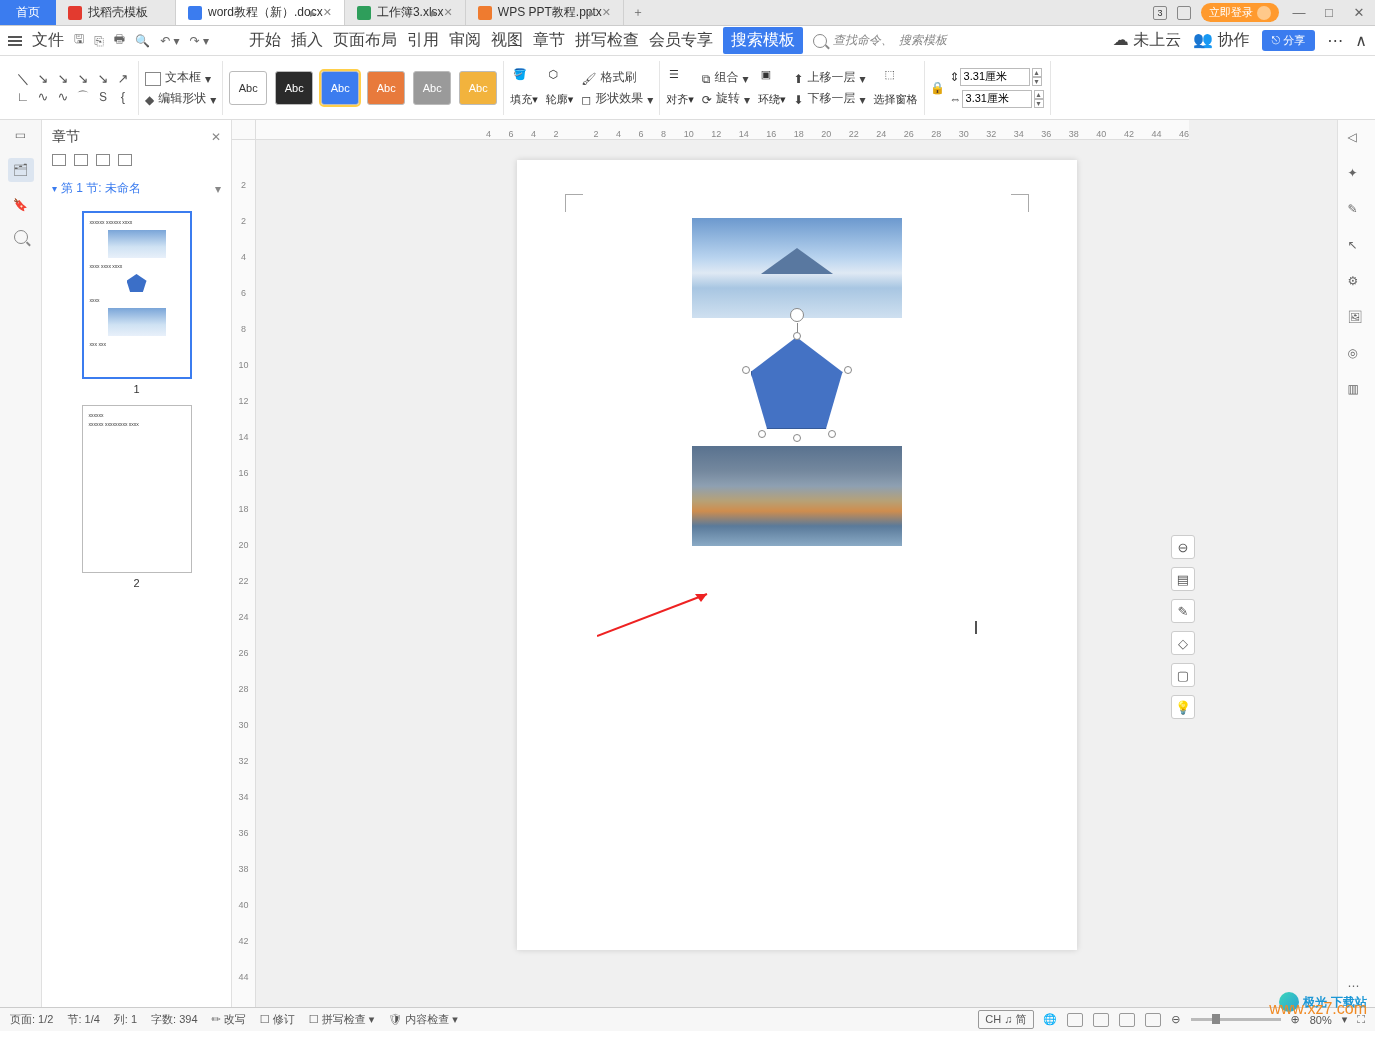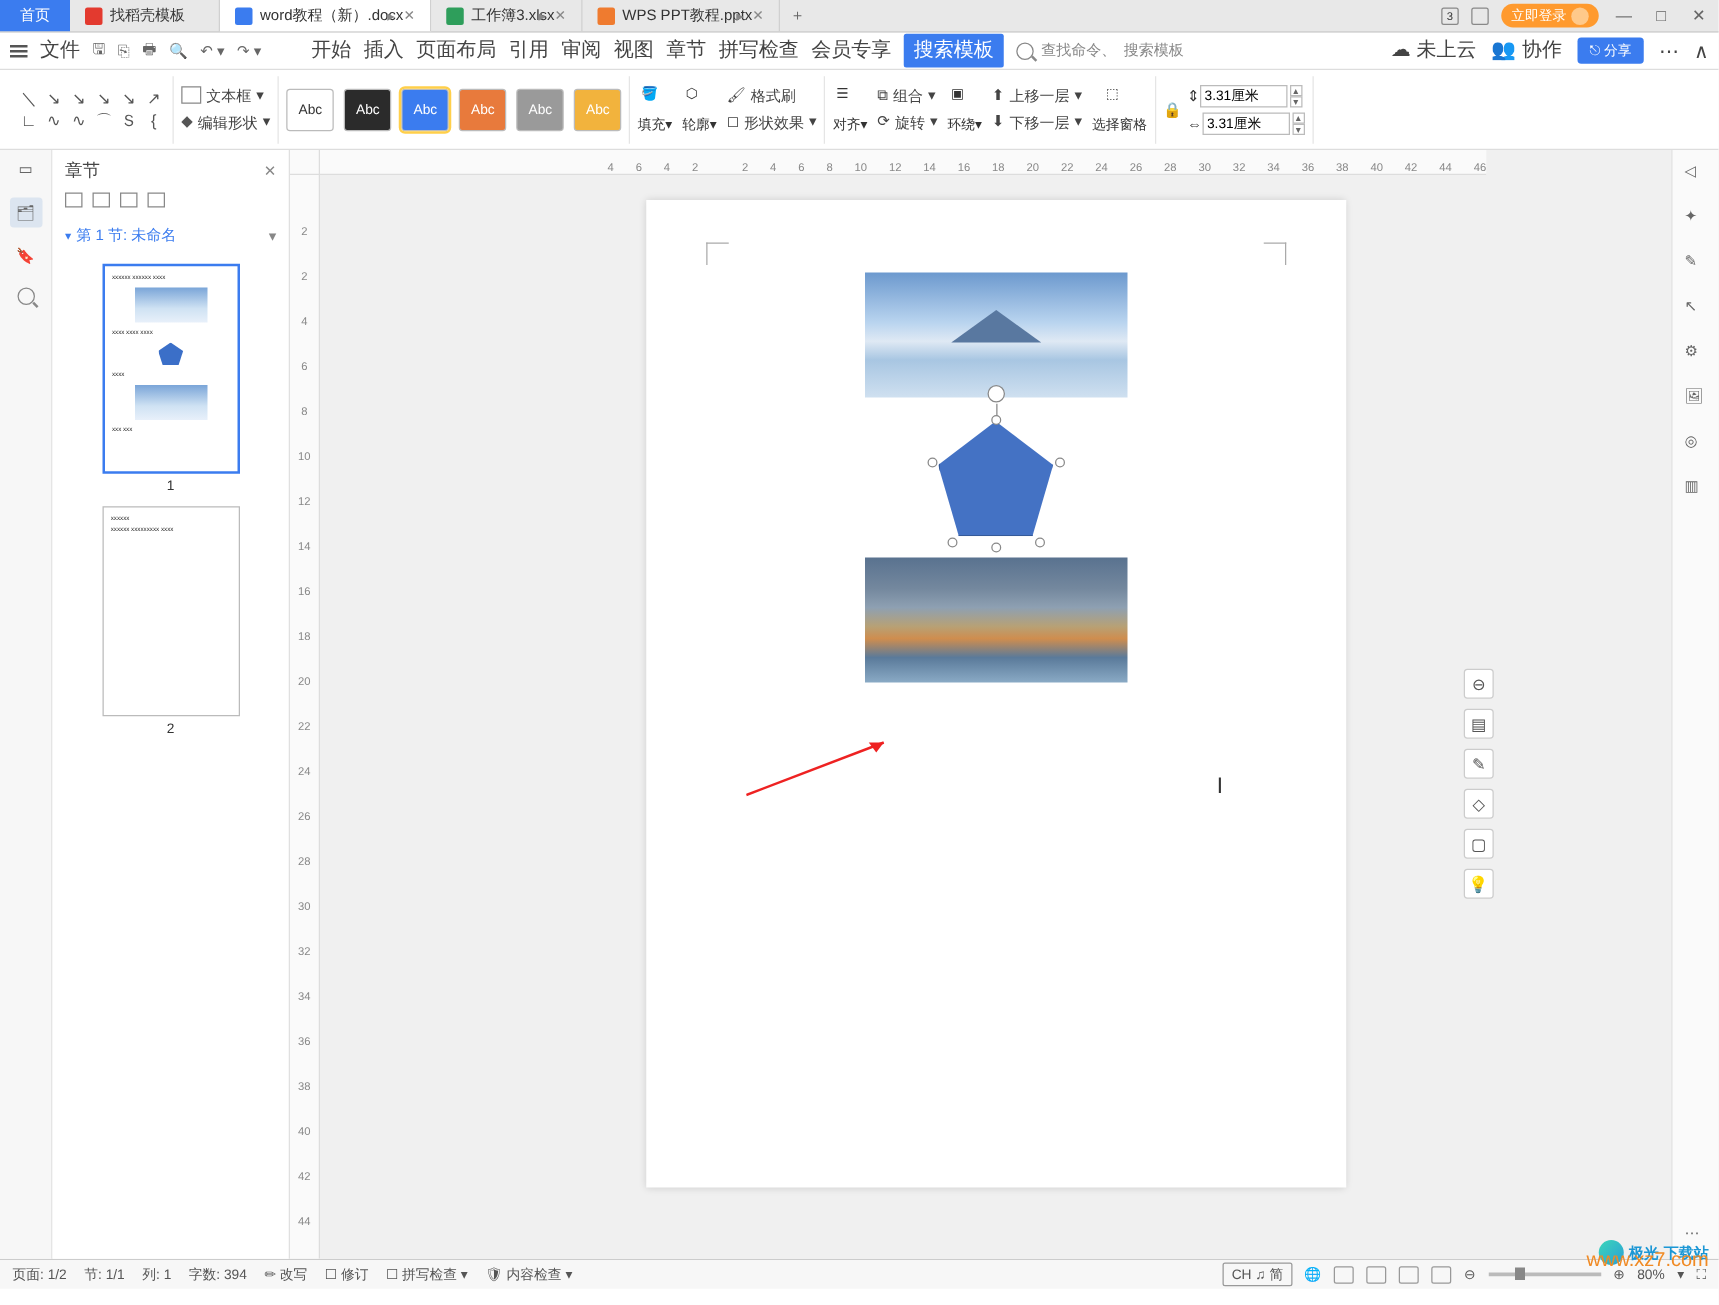--- a/index.html
+++ b/index.html
@@ -17,32 +17,32 @@
 .login-btn .av{width:14px;height:14px;border-radius:50%;background:#ffc98a;margin-left:4px;}
 .winbtn{width:20px;text-align:center;color:#666;font-size:13px;}
 .small-ico{width:14px;height:14px;border:1px solid #888;border-radius:2px;display:inline-block;}
 
 .menubar{height:30px;display:flex;align-items:center;border-bottom:1px solid #ddd;padding:0 8px;gap:10px;}
 .menubar .mleft{display:flex;align-items:center;gap:10px;}
 .hamburger{width:14px;display:flex;flex-direction:column;gap:2px;}
 .hamburger span{height:2px;background:#555;}
 .mitem{font-size:16px;color:#444;cursor:pointer;}
 .mitem.active{background:#3b7cef;color:#fff;padding:3px 8px;border-radius:2px;}
-.search-area{display:flex;align-items:center;gap:6px;color:#888;}
+.search-area{display:flex;align-items:center;gap:6px;color:#888;font-style:italic;}
 .msrch{width:14px;height:14px;border:1.5px solid #888;border-radius:50%;position:relative;}
 .msrch:after{content:"";position:absolute;width:5px;height:1.5px;background:#888;transform:rotate(45deg);right:-4px;bottom:-1px;}
 .mright{margin-left:auto;display:flex;align-items:center;gap:12px;}
 .share-btn{background:#3b7cef;color:#fff;padding:3px 10px;border-radius:3px;font-size:11px;}
 
 .toolbar{height:64px;border-bottom:1px solid #ddd;display:flex;align-items:center;padding:0 8px;}
 .tgroup{display:flex;flex-direction:column;gap:4px;padding:0 6px;border-right:1px solid #e5e5e5;height:54px;justify-content:center;}
 .tgroup.row{flex-direction:row;align-items:center;gap:8px;}
 .shapes-grid{display:grid;grid-template-columns:repeat(6,18px);grid-auto-rows:16px;gap:2px;}
 .shapes-grid span{font-size:13px;color:#555;text-align:center;line-height:15px;}
-.txtbtn{display:flex;align-items:flex-start;gap:4px;font-size:12px;color:#444;}
+.txtbtn{display:flex;align-items:flex-end;gap:4px;font-size:12px;color:#444;}
 .txtbtn .ico{width:16px;height:14px;border:1px solid #888;display:inline-block;}
 .swatch{width:38px;height:34px;border-radius:3px;border:1px solid #bbb;display:flex;align-items:center;justify-content:center;font-size:11px;}
 .tool-col{display:flex;flex-direction:column;align-items:center;font-size:11px;gap:2px;}
 .tool-col .big-ico{width:22px;height:22px;}
 .dim-input{width:70px;height:18px;border:1px solid #bbb;font-size:11px;padding:0 3px;background:#fff;}
 .spin{display:flex;flex-direction:column;margin-left:2px;}
 .spin span{font-size:8px;line-height:7px;color:#666;border:1px solid #bbb;width:10px;text-align:center;}
 
 .workspace{display:flex;height:887px;}
 .leftrail{width:42px;background:#f7f7f7;border-right:1px solid #e0e0e0;display:flex;flex-direction:column;align-items:center;padding-top:6px;gap:14px;}
@@ -420,21 +420,21 @@
       <span>🖼</span>
       <span>◎</span>
       <span>▥</span>
       <span style="margin-top:auto;margin-bottom:10px">⋯</span>
     </div>
   </div>
 </div>
 
 <div class="statusbar">
   <span>页面: 1/2</span>
-  <span>节: 1/1</span>
+  <span>节: 1/4</span>
   <span>列: 1</span>
   <span>字数: 394</span>
   <span>✏ <span>改写</span></span>
   <span>☐ <span>修订</span></span>
   <span>☐ <span>拼写检查</span> ▾</span>
   <span>🛡 <span>内容检查</span> ▾</span>
   <div class="sright">
     <span style="border:1px solid #999;padding:1px 6px;border-radius:2px">CH ♫ 简</span>
     <span>🌐</span>
     <span class="viewbtn"></span>

